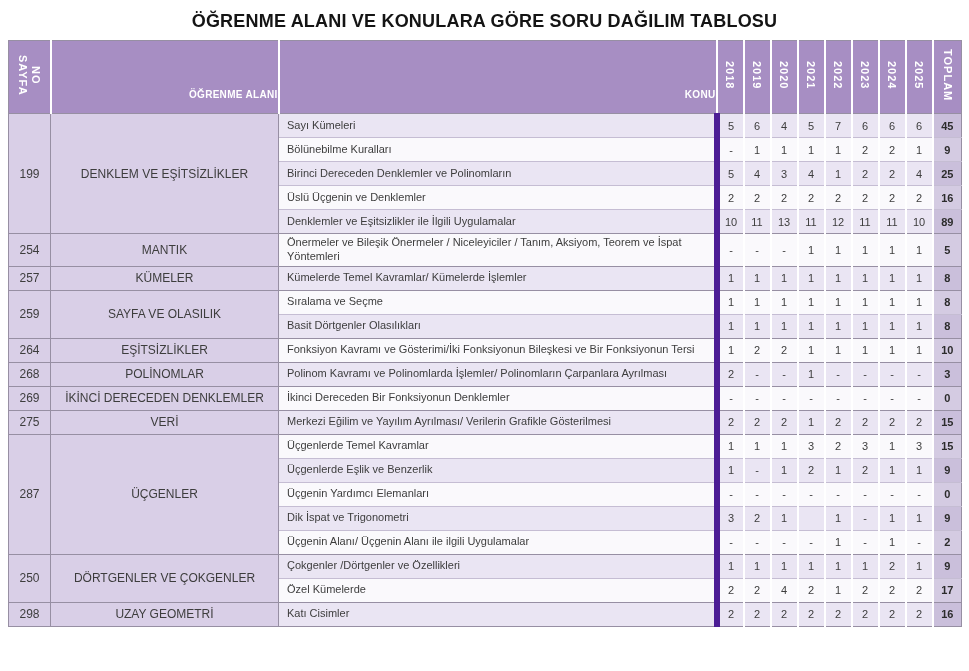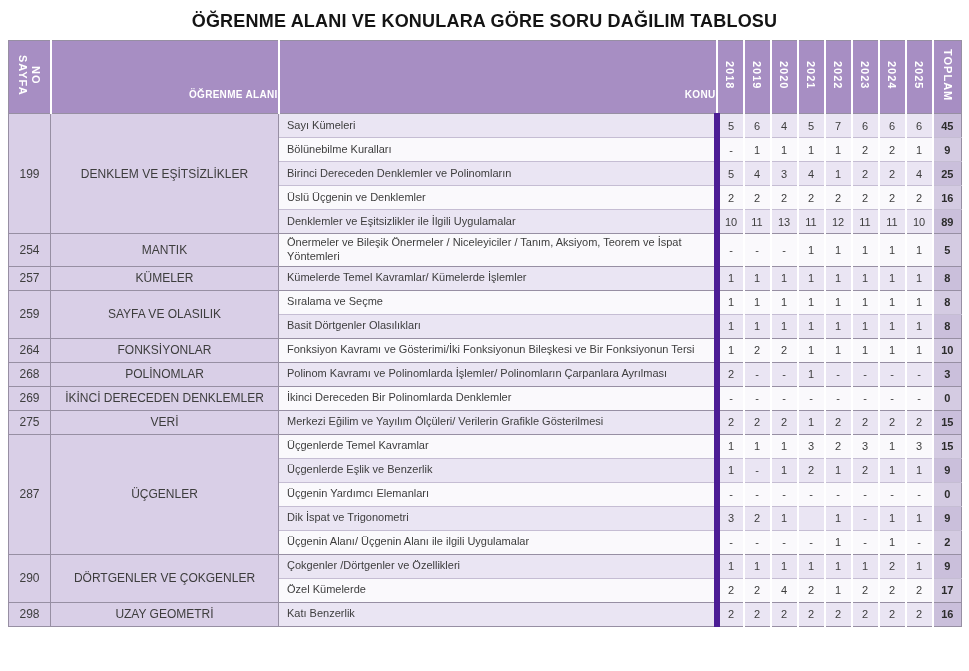--- a/index.html
+++ b/index.html
@@ -207,21 +207,21 @@
         <td class="num">1</td>
         <td class="num">1</td>
         <td class="num">1</td>
         <td class="num">1</td>
         <td class="num">1</td>
         <td class="num">1</td>
         <td class="toplam">8</td>
       </tr>
       <tr class="even group-start">
         <td class="sayfa" rowspan="1">264</td>
-        <td class="alan" rowspan="1">FONKSİYONLAR</td>
+        <td class="alan" rowspan="1">EŞİTSİZLİKLER</td>
         <td class="konu">Fonksiyon Kavramı ve Gösterimi/İki Fonksiyonun Bileşkesi ve Bir Fonksiyonun Tersi</td>
         <td class="num">1</td>
         <td class="num">2</td>
         <td class="num">2</td>
         <td class="num">1</td>
         <td class="num">1</td>
         <td class="num">1</td>
         <td class="num">1</td>
         <td class="num">1</td>
         <td class="toplam">10</td>
@@ -236,35 +236,35 @@
         <td class="num">1</td>
         <td class="num">-</td>
         <td class="num">-</td>
         <td class="num">-</td>
         <td class="num">-</td>
         <td class="toplam">3</td>
       </tr>
       <tr class="even group-start">
         <td class="sayfa" rowspan="1">269</td>
         <td class="alan" rowspan="1">İKİNCİ DERECEDEN DENKLEMLER</td>
-        <td class="konu">İkinci Dereceden Bir Polinomlarda Denklemler</td>
+        <td class="konu">İkinci Dereceden Bir Fonksiyonun Denklemler</td>
         <td class="num">-</td>
         <td class="num">-</td>
         <td class="num">-</td>
         <td class="num">-</td>
         <td class="num">-</td>
         <td class="num">-</td>
         <td class="num">-</td>
         <td class="num">-</td>
         <td class="toplam">0</td>
       </tr>
       <tr class="odd group-start">
         <td class="sayfa" rowspan="1">275</td>
         <td class="alan" rowspan="1">VERİ</td>
-        <td class="konu">Merkezi Eğilim ve Yayılım Ölçüleri/ Verilerin Grafikle Gösterilmesi</td>
+        <td class="konu">Merkezi Eğilim ve Yayılım Ayrılması/ Verilerin Grafikle Gösterilmesi</td>
         <td class="num">2</td>
         <td class="num">2</td>
         <td class="num">2</td>
         <td class="num">1</td>
         <td class="num">2</td>
         <td class="num">2</td>
         <td class="num">2</td>
         <td class="num">2</td>
         <td class="toplam">15</td>
       </tr>
@@ -324,21 +324,21 @@
         <td class="num">-</td>
         <td class="num">-</td>
         <td class="num">-</td>
         <td class="num">1</td>
         <td class="num">-</td>
         <td class="num">1</td>
         <td class="num">-</td>
         <td class="toplam">2</td>
       </tr>
       <tr class="odd group-start">
-        <td class="sayfa" rowspan="2">290</td>
+        <td class="sayfa" rowspan="2">250</td>
         <td class="alan" rowspan="2">DÖRTGENLER VE ÇOKGENLER</td>
         <td class="konu">Çokgenler /Dörtgenler ve Özellikleri</td>
         <td class="num">1</td>
         <td class="num">1</td>
         <td class="num">1</td>
         <td class="num">1</td>
         <td class="num">1</td>
         <td class="num">1</td>
         <td class="num">2</td>
         <td class="num">1</td>
@@ -352,21 +352,21 @@
         <td class="num">2</td>
         <td class="num">1</td>
         <td class="num">2</td>
         <td class="num">2</td>
         <td class="num">2</td>
         <td class="toplam">17</td>
       </tr>
       <tr class="odd group-start">
         <td class="sayfa" rowspan="1">298</td>
         <td class="alan" rowspan="1">UZAY GEOMETRİ</td>
-        <td class="konu">Katı Benzerlik</td>
+        <td class="konu">Katı Cisimler</td>
         <td class="num">2</td>
         <td class="num">2</td>
         <td class="num">2</td>
         <td class="num">2</td>
         <td class="num">2</td>
         <td class="num">2</td>
         <td class="num">2</td>
         <td class="num">2</td>
         <td class="toplam">16</td>
       </tr>

